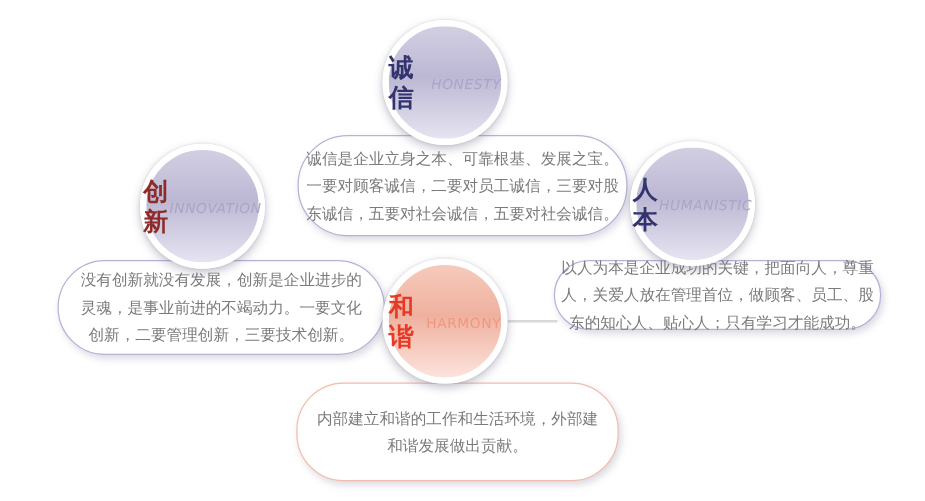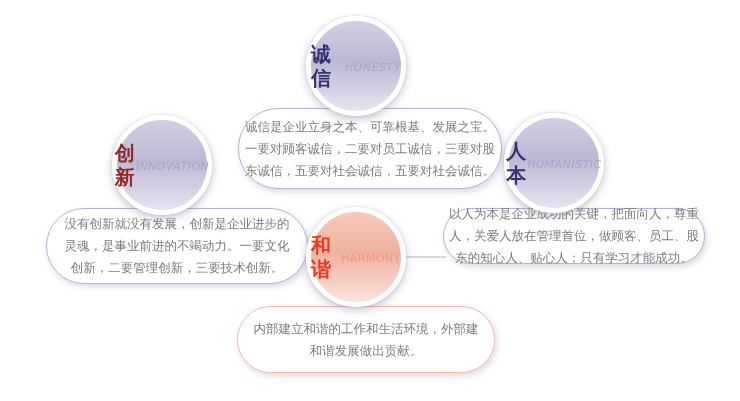--- a/index.html
+++ b/index.html
@@ -17,21 +17,21 @@
     display:flex;flex-direction:column;align-items:center;justify-content:center;
     color:var(--body_text,#7b7b7b);font-size:12.5px;line-height:22px;text-align:center;
     box-shadow:2px 3px 6px rgba(150,150,175,.35);
   }
   .vbox.purple{border:1px solid var(--purple_border,#b6b2d6);justify-content:center;}
   .vbox.salmon{border:1px solid var(--salmon_border,#f4bcab);}
   .vbox .tline{white-space:nowrap;display:block;}
   .box-honesty{left:238px;top:108px;width:264px;height:81px;}
   .box-innovation{left:46px;top:208px;width:262px;height:76px;border-radius:38px;}
   .box-humanistic{left:443px;top:208px;width:262px;height:56px;border-radius:38px;}
-  .box-harmony{left:237px;top:306px;width:258px;height:67px;border-radius:38px;}
+  .box-harmony{left:237px;top:306px;width:258px;height:79px;border-radius:38px;}
   
   .circle{
     position:absolute;width:100px;height:100px;border-radius:50%;box-sizing:border-box;
     border:5px solid #ffffff;display:flex;flex-direction:row;align-items:center;justify-content:center;
     box-shadow:0 3px 8px rgba(120,120,145,.45),0 0 2px rgba(150,150,165,.35);
   }
   .circle.purple{background:linear-gradient(180deg,#d2cfe3 0%,#bcb8d4 45%,#e6e4f1 100%);}
   .circle.peach{background:linear-gradient(180deg,#f6cabb 0%,#efb19f 45%,#fce3dc 100%);}
   .circle .zh{font-size:20px;font-weight:bold;letter-spacing:1px;line-height:24px;}
   .circle .en{font-size:11px;letter-spacing:.5px;margin-top:3px;line-height:13px;}

